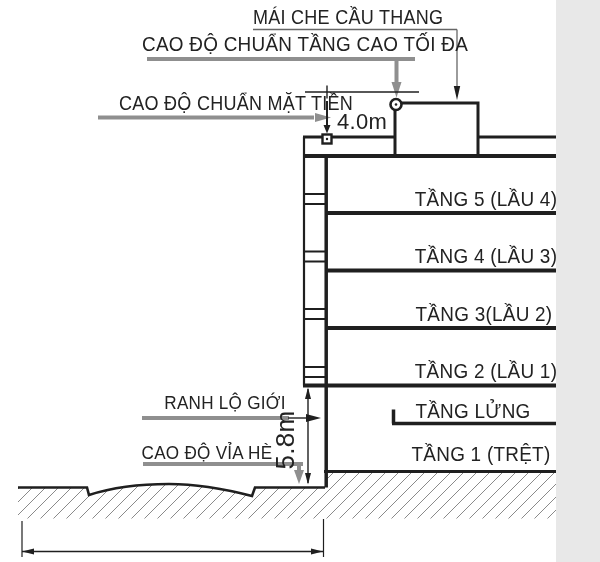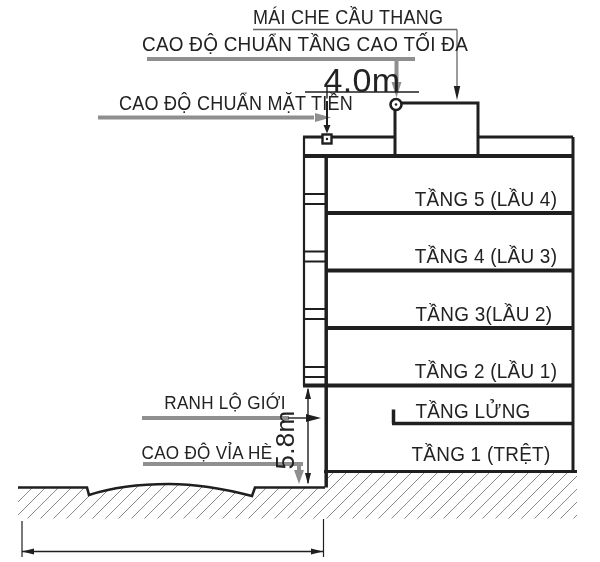--- a/index.html
+++ b/index.html
@@ -3,38 +3,38 @@
 <meta charset="utf-8">
 <style>
   :root{
     --background:#ffffff;
     --line:#1f1f1f;
     --leader:#8f8f8f;
     --text:#222222;
   }
   html,body{margin:0;padding:0;background:#e8e8e8;}
   #stage{
-    position:relative;width:600px;height:562px;background:var(--background);
+    position:relative;width:556px;height:562px;background:var(--background);
     font-family:"Liberation Sans", sans-serif;overflow:hidden;
   }
   #drawing{position:absolute;left:0;top:0;}
   .sline{stroke:var(--line);}
   .sleader{stroke:var(--leader);}
   .sthin{stroke:#666;}
   .fline{fill:var(--line);}
   .fleader{fill:var(--leader);}
   .lbl{
     position:absolute;color:var(--text);text-align:center;white-space:nowrap;
     line-height:1;transform:scaleX(0.9);transform-origin:center;
     letter-spacing:0.3px;
   }
   .lbl-sm{font-size:19px;}
   .lbl-md{font-size:20px;}
   .lbl-fl{font-size:21px;}
-  .lbl-dim{font-size:34px;transform:none;}
+  .lbl-dim{font-size:22px;transform:none;margin-top:48px;}
   .lbl-rot{font-size:26px;transform:rotate(-90deg);transform-origin:center;}
 </style>
 </head>
 <body>
 
 <div id="stage">
 
   <svg id="drawing" width="600" height="562" viewBox="0 0 600 562">
     <defs>
       <pattern id="hatch" patternUnits="userSpaceOnUse" width="13" height="13">

